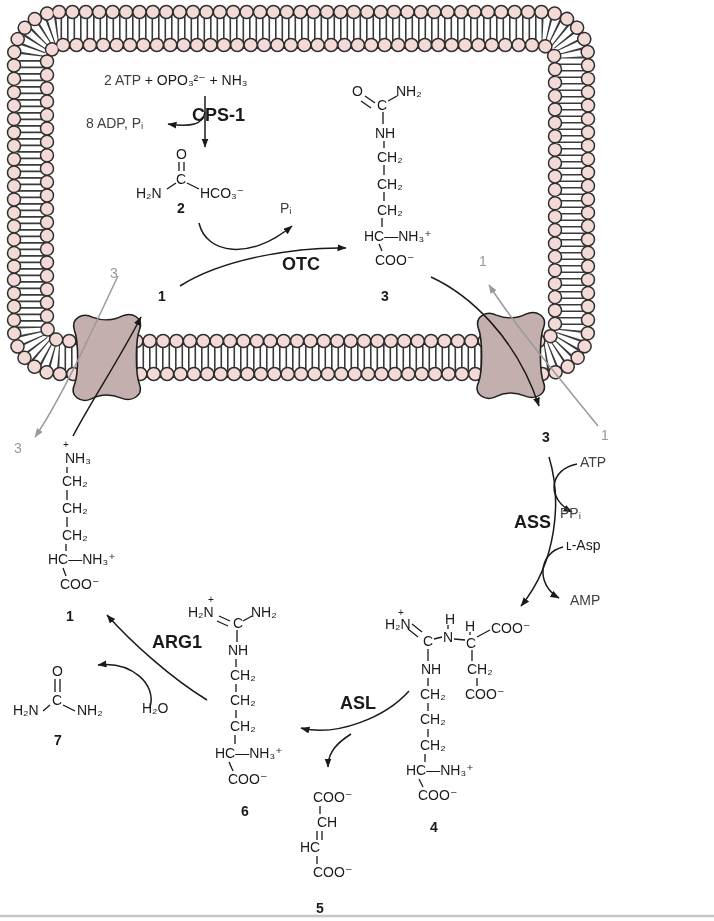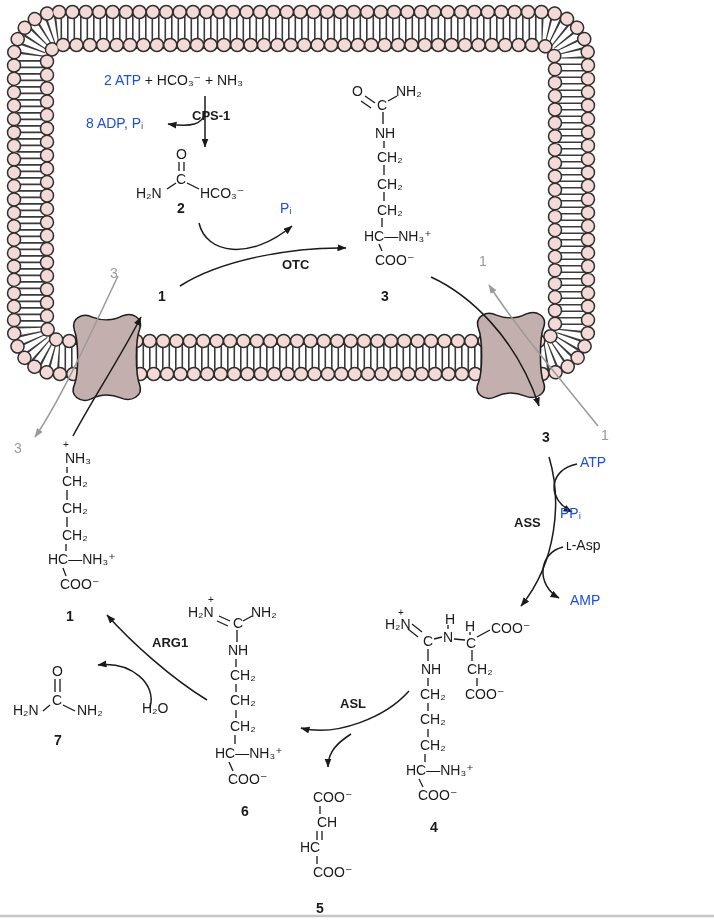--- a/index.html
+++ b/index.html
@@ -1,22 +1,22 @@
 <!DOCTYPE html>
 <html><head>
 <meta charset="utf-8">
 <style>
   html,body{margin:0;padding:0;background:#fff;}
   #stage{position:relative;width:714px;height:921px;background:#ffffff;overflow:hidden;
          font-family:"Liberation Sans","DejaVu Sans",sans-serif;}
   #layer-svg{position:absolute;left:0;top:0;}
   .t{position:absolute;font-size:14px;line-height:14px;color:#1a1a1a;white-space:nowrap;}
   .num{font-weight:bold;}
-  .enz{font-weight:bold;font-size:13px;line-height:15px;}
-  .red{color:#1d4ed8;}
+  .enz{font-weight:bold;font-size:18px;line-height:15px;}
+  .red{color:#404040;}
   .gray{color:#9a9a9a;}
   .plus{font-size:10px;line-height:10px;}
 </style>
 </head>
 <body>
 
 <div id="stage">
 
 <svg id="layer-svg" width="714" height="921" viewBox="0 0 714 921">
   <defs>
@@ -133,21 +133,21 @@
       <line x1="320" y1="806" x2="320" y2="814"></line>
       <line x1="317" y1="831" x2="317" y2="840"></line>
           <line x1="322" y1="831" x2="322" y2="840"></line>
       <line x1="317" y1="856" x2="317" y2="864"></line>
     </g>
   </g>
 
   <line x1="0" y1="916" x2="714" y2="916" stroke="#c6c6c6" stroke-width="2.5"></line>
 </svg>
 
-<div class="t" style="left:104px;top:73px"><span class="red">2 ATP</span><span> + HCO₃⁻ + NH₃</span></div>
+<div class="t" style="left:104px;top:73px"><span class="red">2 ATP</span><span> + OPO₃²⁻ + NH₃</span></div>
 <div class="t red" style="left:86px;top:116px">8 ADP, Pᵢ</div>
 <div class="t enz" style="left:192px;top:108px">CPS-1</div>
 
 <div>
   <div class="t" style="left:176px;top:147px">O</div>
   <div class="t" style="left:176px;top:172px">C</div>
   <div class="t" style="left:136px;top:186px">H₂N</div>
   <div class="t" style="left:200px;top:186px">HCO₃⁻</div>
   <div class="t num" style="left:177px;top:201px">2</div>
 </div>

